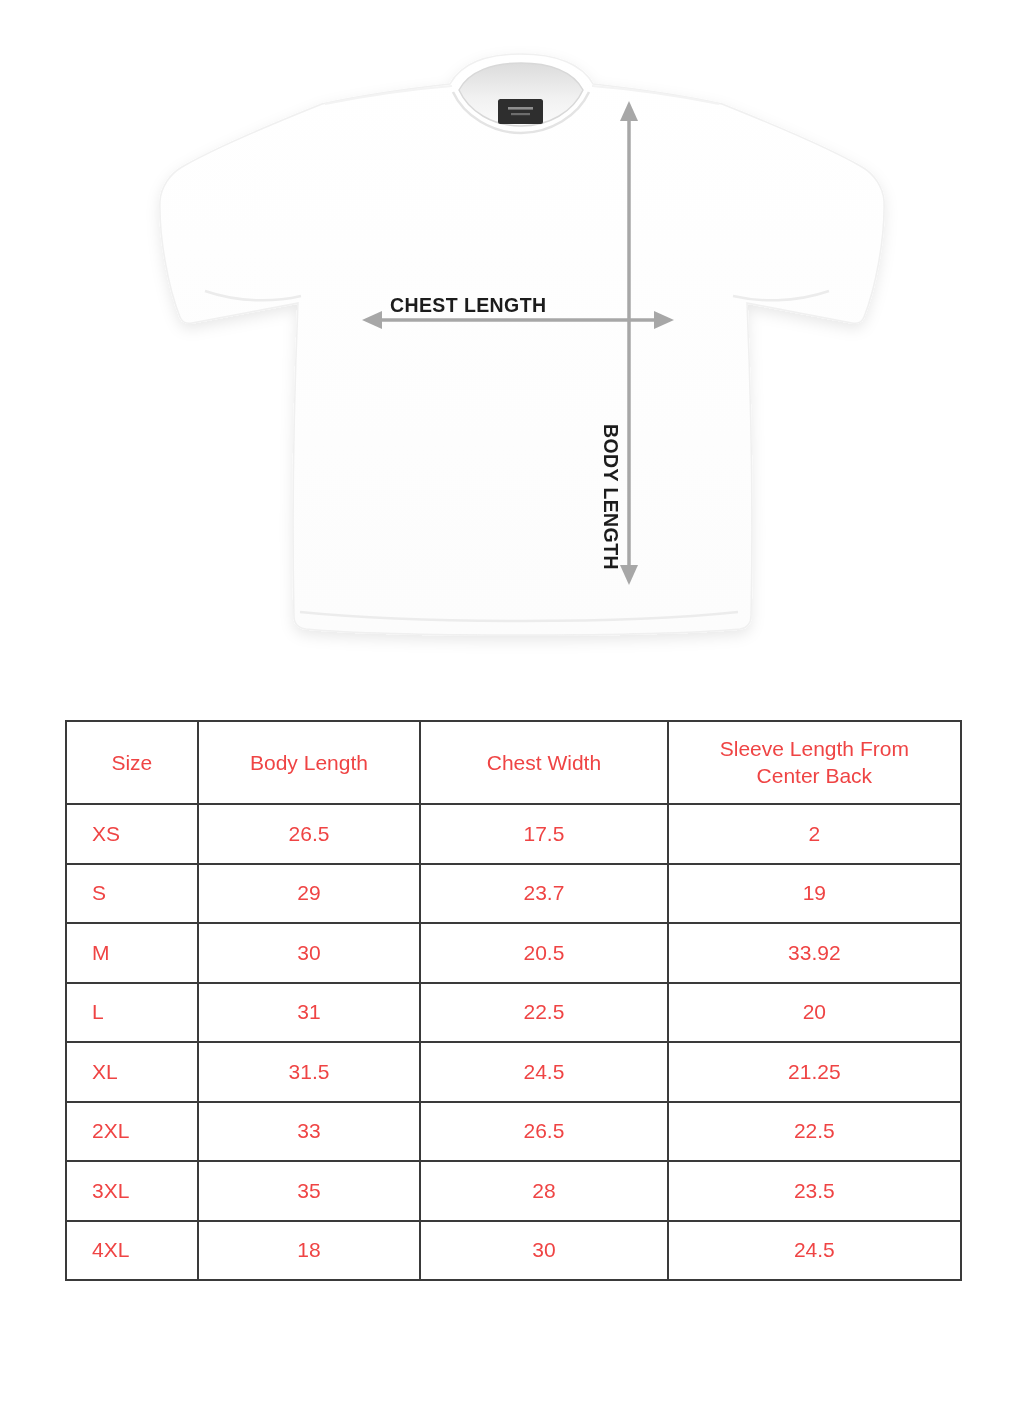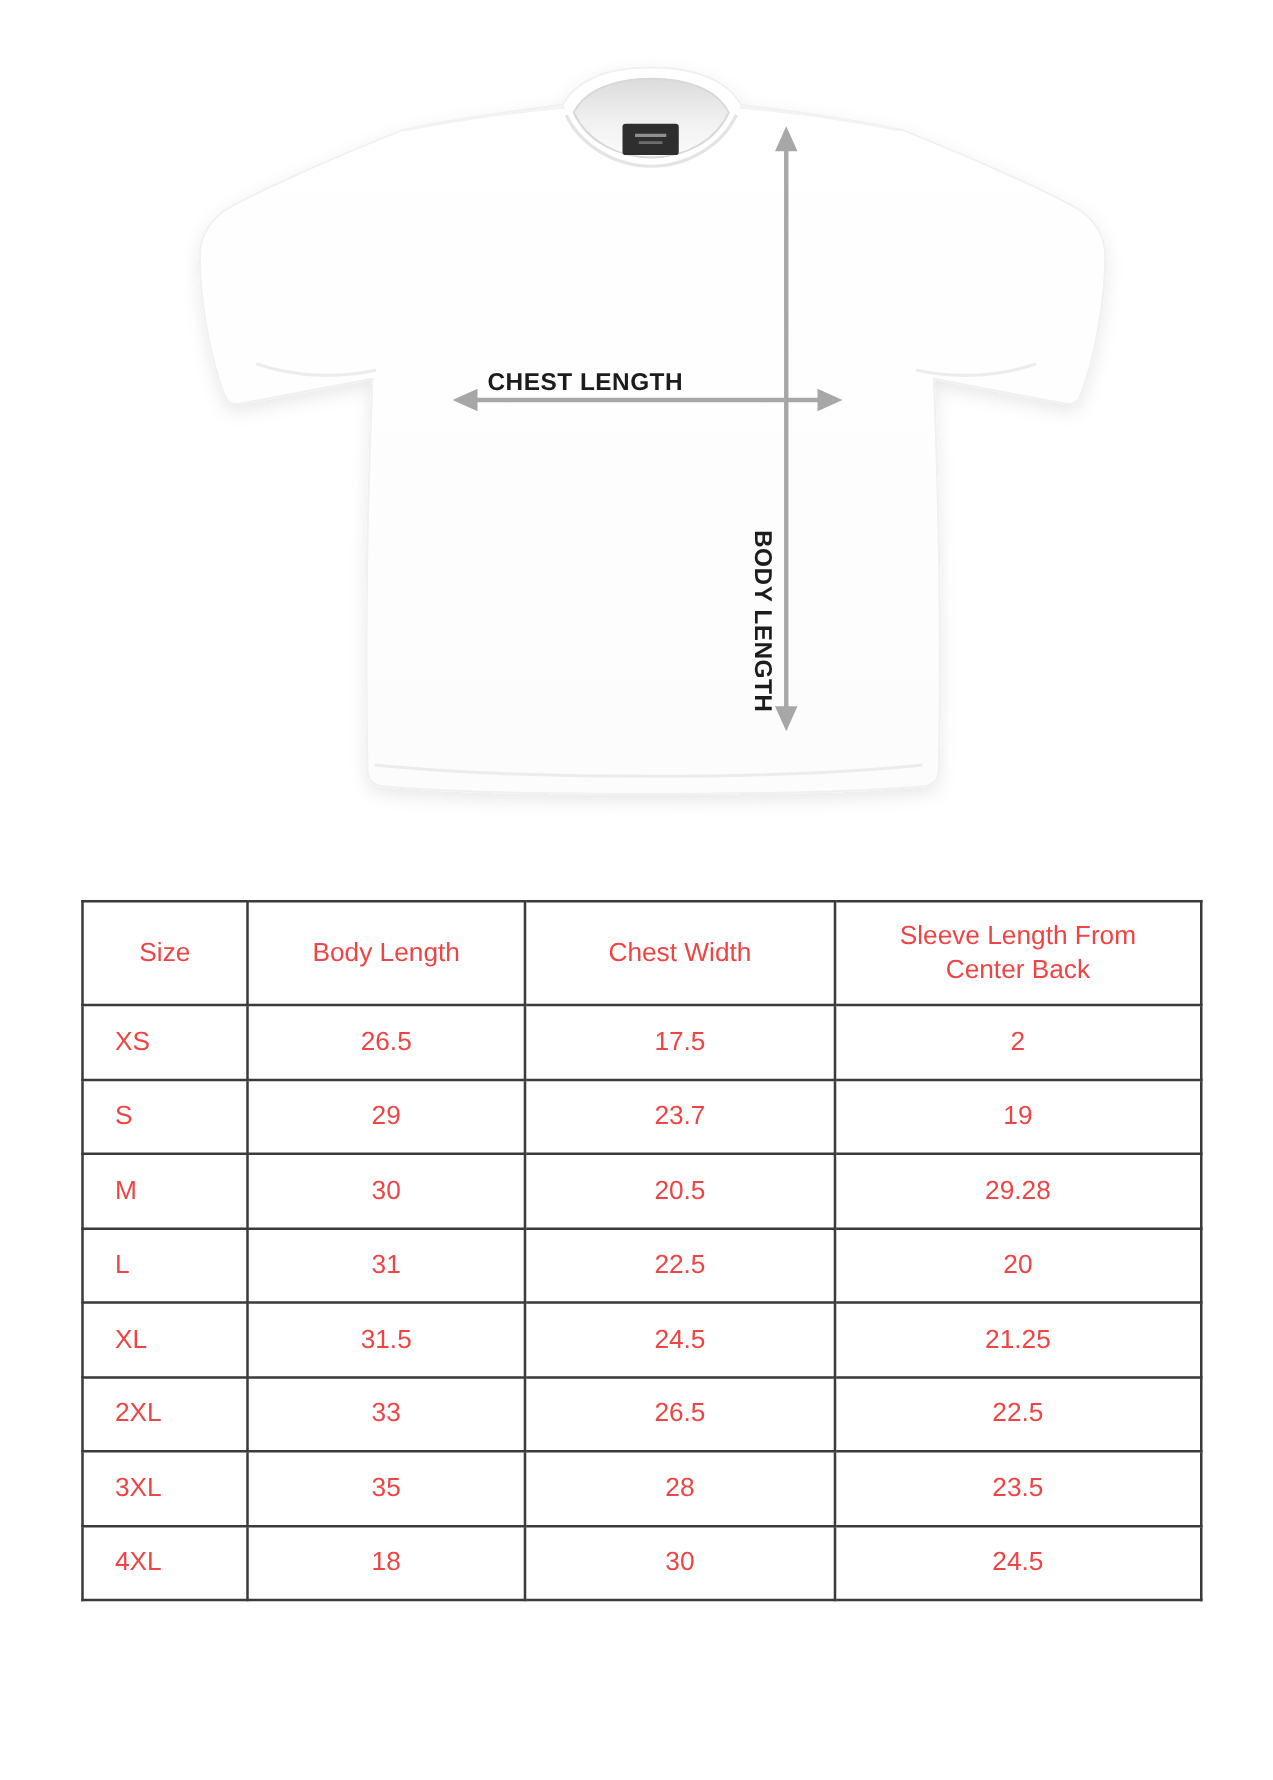--- a/index.html
+++ b/index.html
@@ -149,21 +149,21 @@
     <tr>
       <td class="size-col">S</td>
       <td>29</td>
       <td>23.7</td>
       <td>19</td>
     </tr>
     <tr>
       <td class="size-col">M</td>
       <td>30</td>
       <td>20.5</td>
-      <td>29.28</td>
+      <td>33.92</td>
     </tr>
     <tr>
       <td class="size-col">L</td>
       <td>31</td>
       <td>22.5</td>
       <td>20</td>
     </tr>
     <tr>
       <td class="size-col">XL</td>
       <td>31.5</td>

